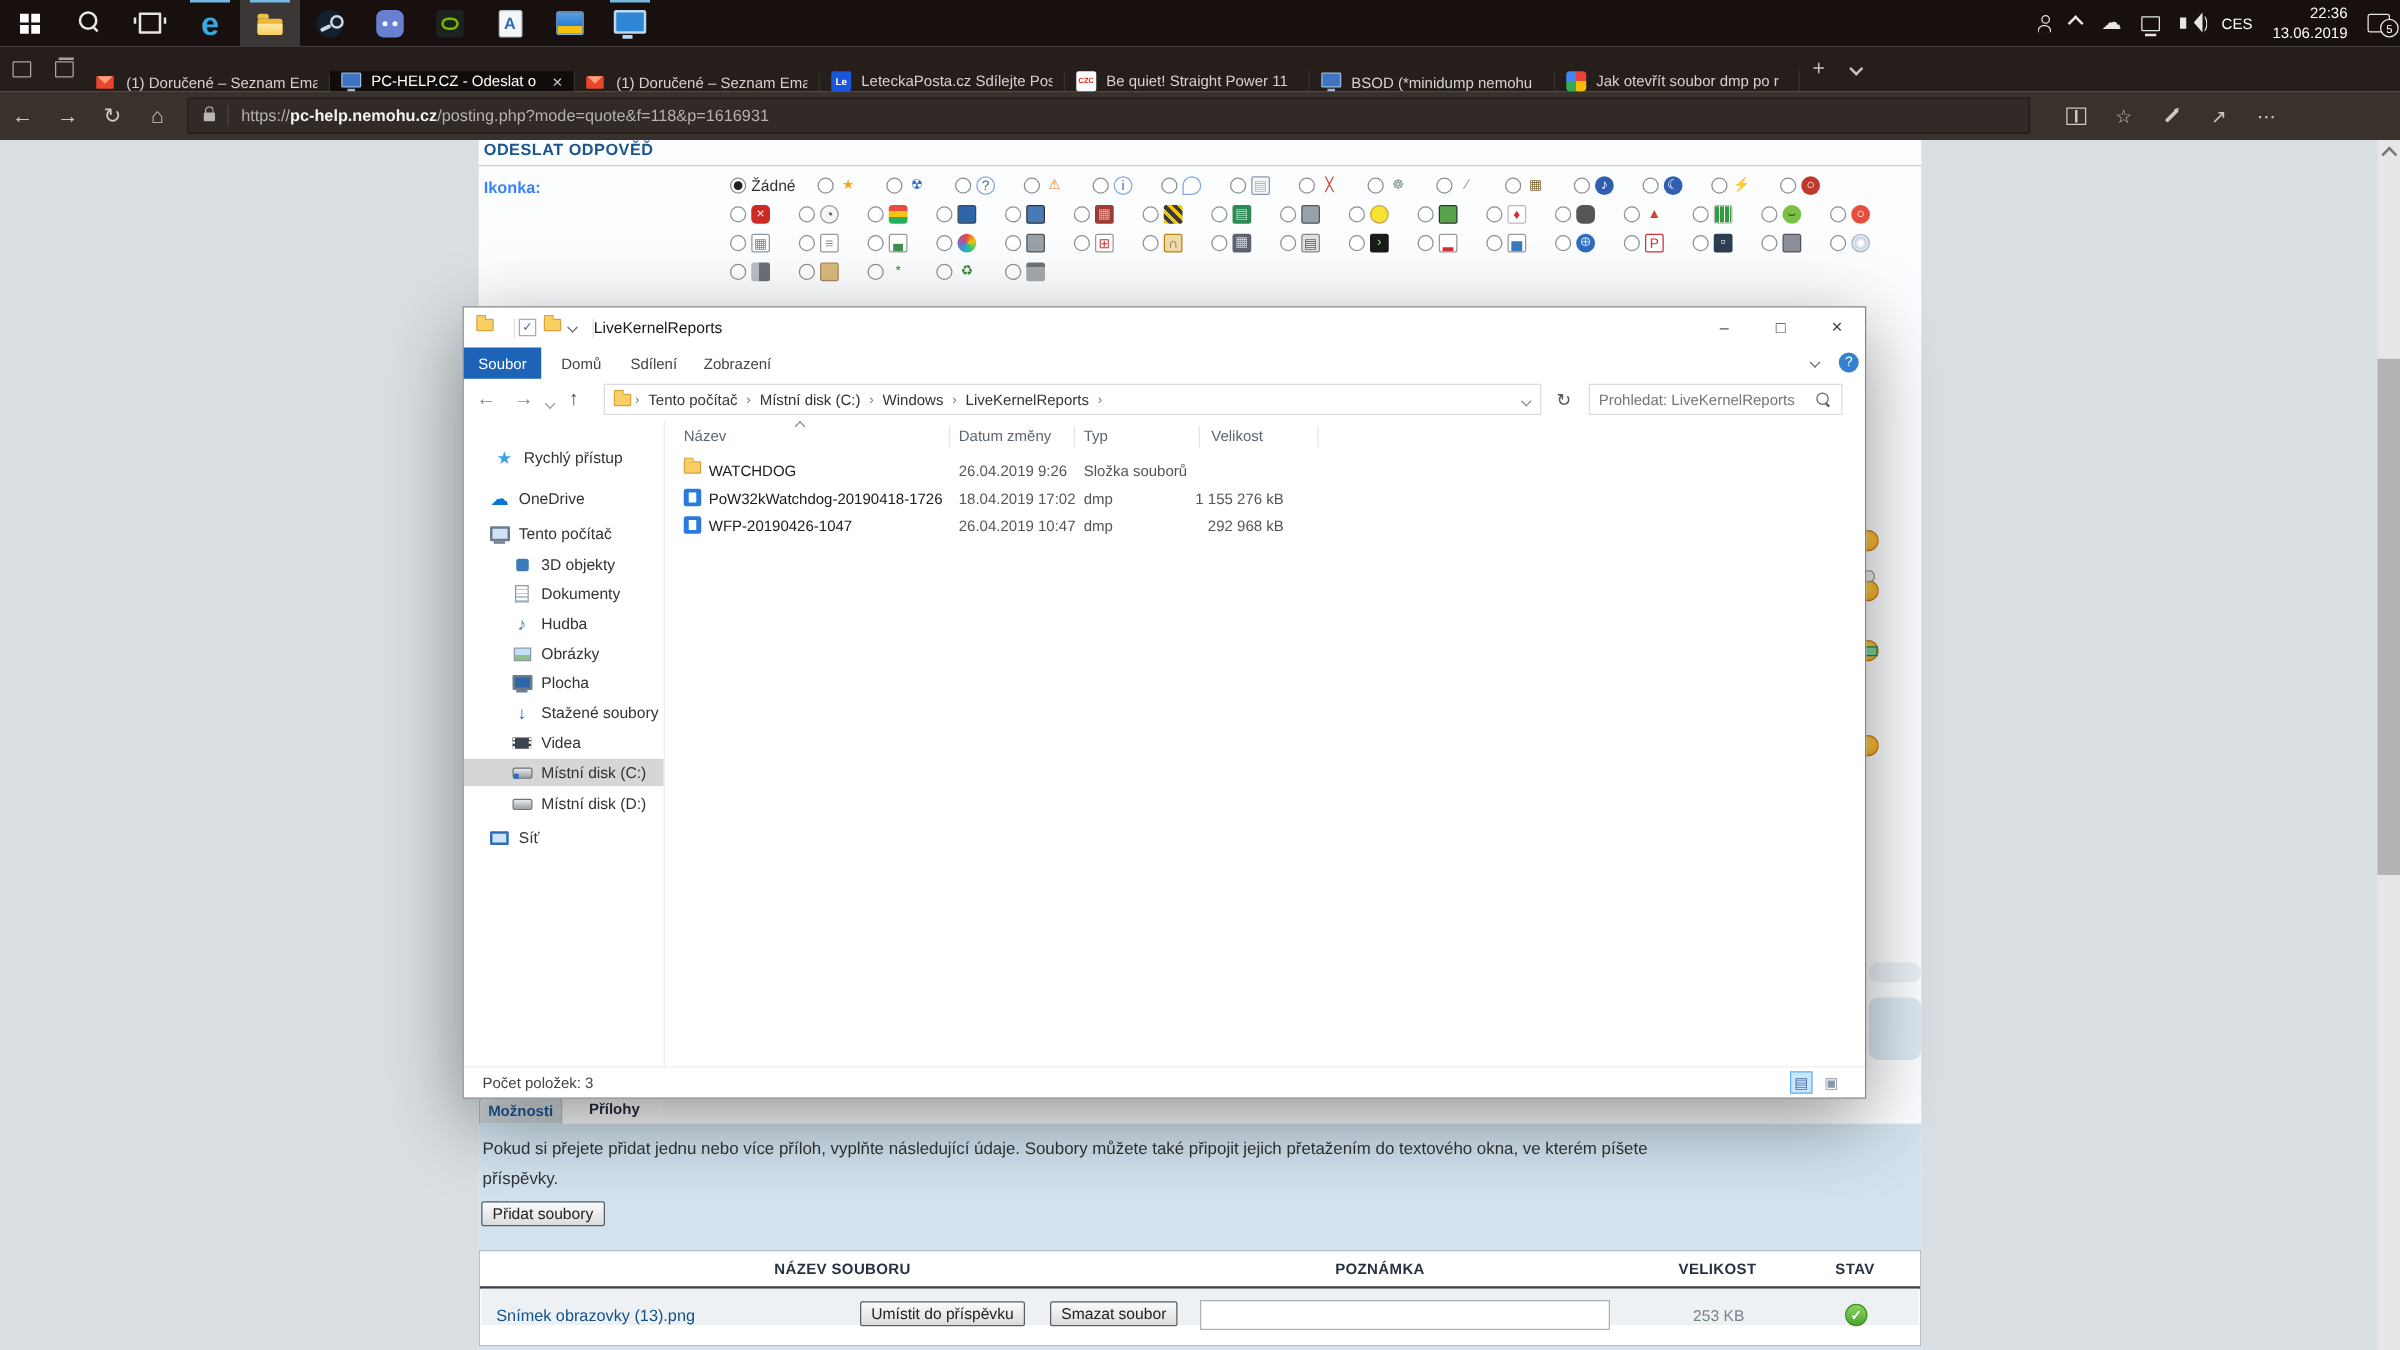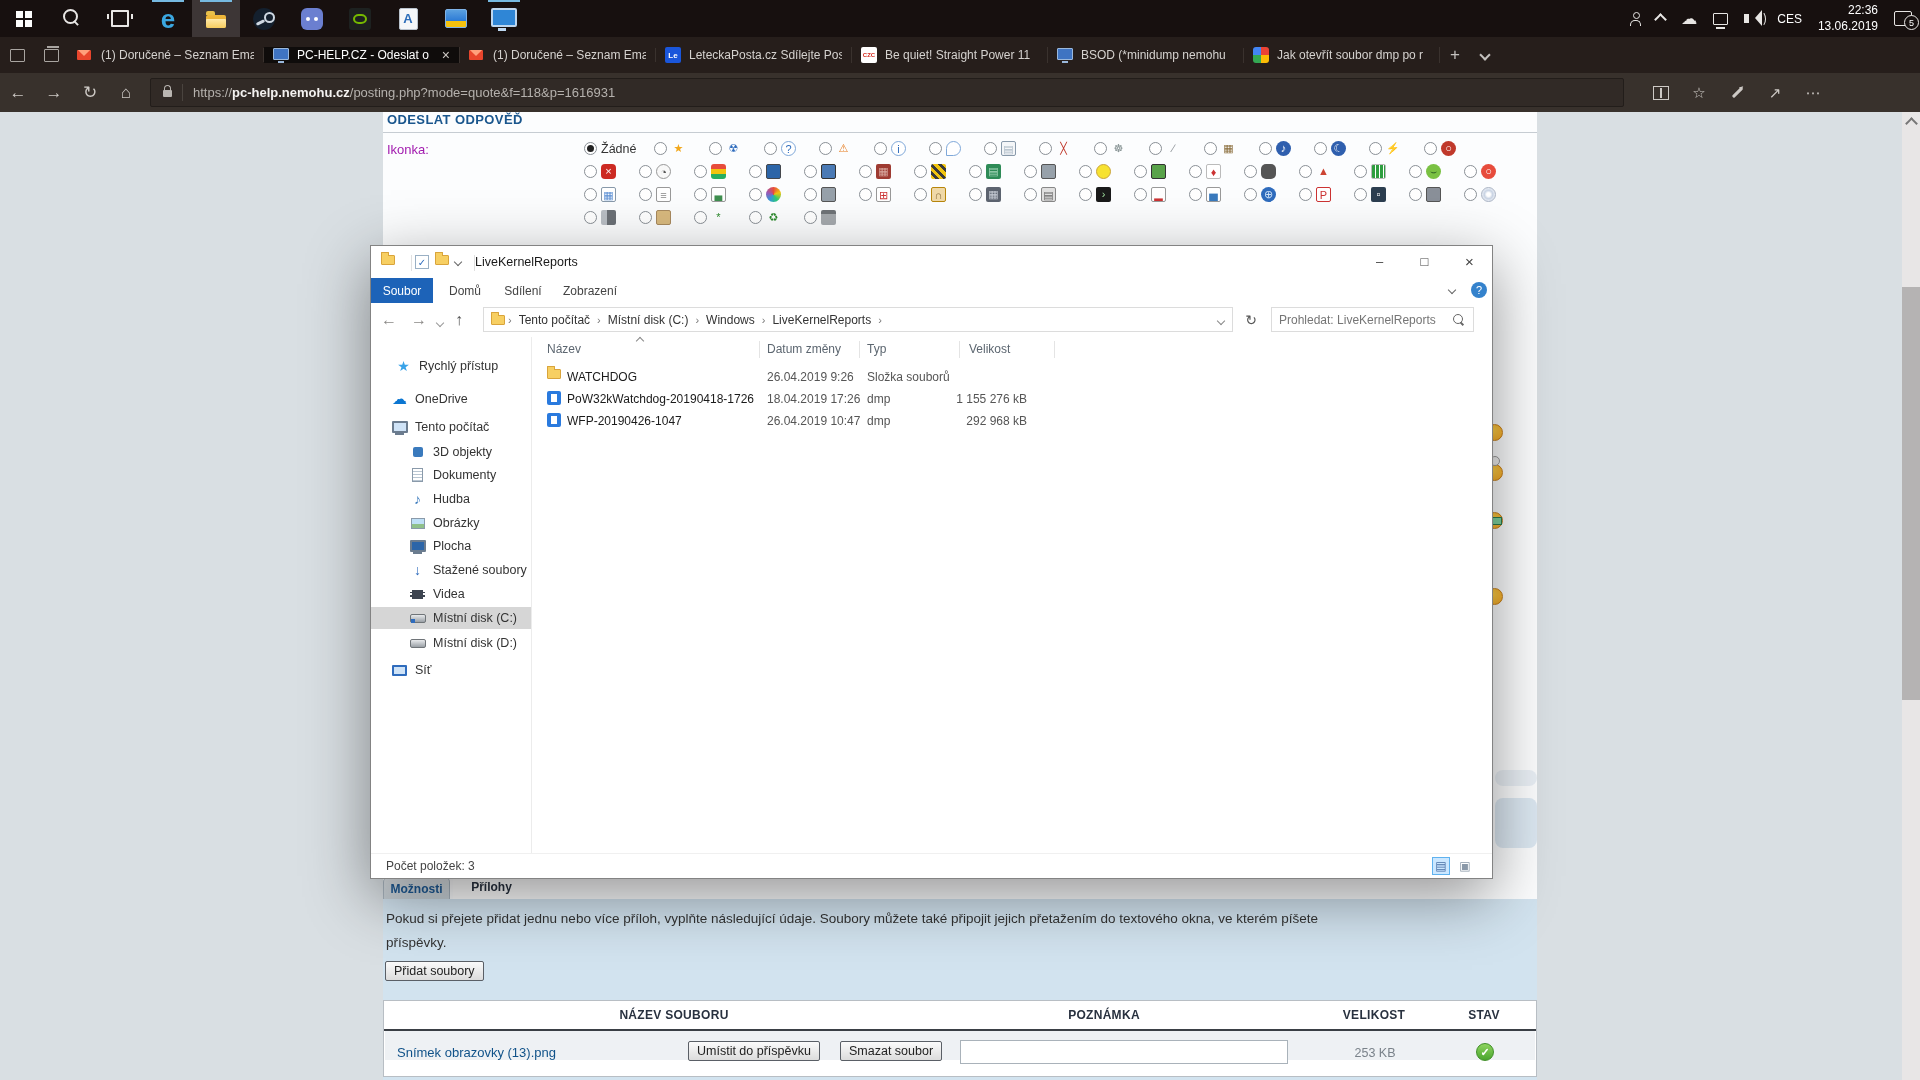--- a/index.html
+++ b/index.html
@@ -48,21 +48,21 @@
   .tr-vol::after{content:"";position:absolute;left:11px;top:-3px;width:9px;height:14px;border:1.5px solid transparent;border-right-color:#e8e6e4;border-radius:50%}
   .tr-lang{font-size:12px;color:#fff}
   .tr-clock{font-size:12px;color:#fff;text-align:right;line-height:1.3}
   .tr-notif{width:16px;height:13px;border:1.5px solid #e8e6e4;border-radius:2px;position:relative}
   .tr-badge{position:absolute;right:-8px;bottom:-5px;min-width:13px;height:13px;border-radius:50%;background:#17100f;border:1px solid #e8e6e4;color:#fff;font-size:9px;display:flex;align-items:center;justify-content:center}
   
   #tabbar{position:absolute;left:0;top:37px;width:1920px;height:36px;background:#261e1b;display:flex;align-items:stretch;z-index:49}
   .setaside{width:34px;display:flex;align-items:center;justify-content:center;flex:none}
   .sa-ic{width:13px;height:11px;border:1.5px solid #a9a5a1;border-radius:1px;position:relative}
   .sa-ic.stack::before{content:"";position:absolute;left:2px;top:-4px;width:12px;height:2px;background:#a9a5a1}
-  #tabs{display:flex;align-items:center}
+  #tabs{display:flex;align-items:flex-end}
   .tab{width:196px;display:flex;align-items:center;padding:0 9px;box-sizing:border-box;border-right:1px solid #3a322e;color:#d5d2cf;font-size:12px;flex:none;cursor:default}
   .tab.active{background:#0f0c0b;color:#fff}
   .tab-title{white-space:nowrap;overflow:hidden;flex:1}
   .tab-close{margin-left:6px;font-size:14px;color:#cfcac5}
   .fav{width:16px;height:16px;margin-right:8px;flex:none;display:flex;align-items:center;justify-content:center;font-size:8px;font-weight:bold}
   .fav-seznam-email{position:relative;overflow:hidden;background:#e8452c;width:14px;height:10px;border-radius:1px;margin:0 10px 0 0}
   .fav-seznam-email::before{content:"";position:absolute;left:2px;top:-6px;width:10px;height:10px;transform:rotate(45deg);background:#ffa07c}
   .fav-pc-help{width:14px;height:10px;background:#3f74c2;border:1px solid #9ab8dc;border-radius:1px;position:relative;margin-bottom:3px}
   .fav-pc-help::after{content:"";position:absolute;left:4px;bottom:-4px;width:6px;height:2px;background:#9ab8dc}
   .fav-letecka-posta{background:#1a56db;color:#fff;border-radius:2px}
@@ -84,21 +84,21 @@
   .nr{width:38px;display:flex;align-items:center;justify-content:center;color:#cdc9c5;font-size:15px;flex:none}
   .nb-reading{width:14px;height:12px;border:1.5px solid #cdc9c5;position:relative}
   .nb-reading::after{content:"";position:absolute;top:1px;bottom:1px;left:6px;width:1.5px;background:#cdc9c5}
   .nb-pen{width:13px;height:3px;background:#cdc9c5;transform:rotate(-45deg);border-radius:1px;position:relative}
   .nb-pen::after{content:"";position:absolute;right:-4px;top:-1px;border:2.5px solid transparent;border-left:4px solid #cdc9c5}
   
   #page{position:absolute;left:0;top:112px;width:1920px;height:968px;background:#d9dfe3;z-index:1}
   #content{position:absolute;left:383px;top:0;width:1154px;height:968px;background:#fcfdfe}
   #post-title{position:absolute;left:4px;top:0;font-size:13px;font-weight:bold;color:#1a568d;letter-spacing:.4px}
   #title-rule{position:absolute;left:0;right:0;top:20px;border-top:1px solid #c6ccd2}
-  #ik-label{position:absolute;left:4px;top:30px;font-size:13px;font-weight:normal;color:#a21caf}
+  #ik-label{position:absolute;left:4px;top:30px;font-size:13px;font-weight:bold;color:#3b82f6}
   #icon-grid{position:absolute;left:201px;top:25px;width:953px}
   .irow{display:flex;align-items:center;height:23px}
   .icell{width:55px;display:flex;align-items:center;gap:4px;flex:none}
   .icell.none{width:70px;font-size:12.5px;color:#333}
   .rad{width:13px;height:13px;border:1px solid #8a9096;border-radius:50%;background:#fff;flex:none;box-sizing:border-box}
   .rad.sel::after{content:"";display:block;width:7px;height:7px;margin:2px;background:#222;border-radius:50%}
   .fic{width:15px;height:15px;line-height:14px;text-align:center;font-size:11px;border-radius:2px;box-sizing:border-box;flex:none;overflow:hidden}
   
   .bbox{position:absolute;left:1112px;background:#dce8f2;border-radius:8px;width:42px}
   .sm{position:absolute;left:1103px;width:17px;height:17px;border-radius:50%;background:radial-gradient(circle at 35% 35%,#ffd24a,#f5a623);border:1px solid #c97f16;box-sizing:border-box}
@@ -718,21 +718,21 @@
         <div class="frow" style="top: 29px;">
           <span class="fi folder12"></span>
           <span class="fname">WATCHDOG</span>
           <span class="fdate">26.04.2019 9:26</span>
           <span class="ftype">Složka souborů</span>
           <span class="fsize"></span>
         </div>
         <div class="frow" style="top: 51px;">
           <span class="fi fi-dmp"></span>
           <span class="fname">PoW32kWatchdog-20190418-1726</span>
-          <span class="fdate">18.04.2019 17:26</span>
+          <span class="fdate">18.04.2019 17:02</span>
           <span class="ftype">dmp</span>
           <span class="fsize">1 155 276 kB</span>
         </div>
         <div class="frow" style="top: 73px;">
           <span class="fi fi-dmp"></span>
           <span class="fname">WFP-20190426-1047</span>
           <span class="fdate">26.04.2019 10:47</span>
           <span class="ftype">dmp</span>
           <span class="fsize">292 968 kB</span>
         </div>

